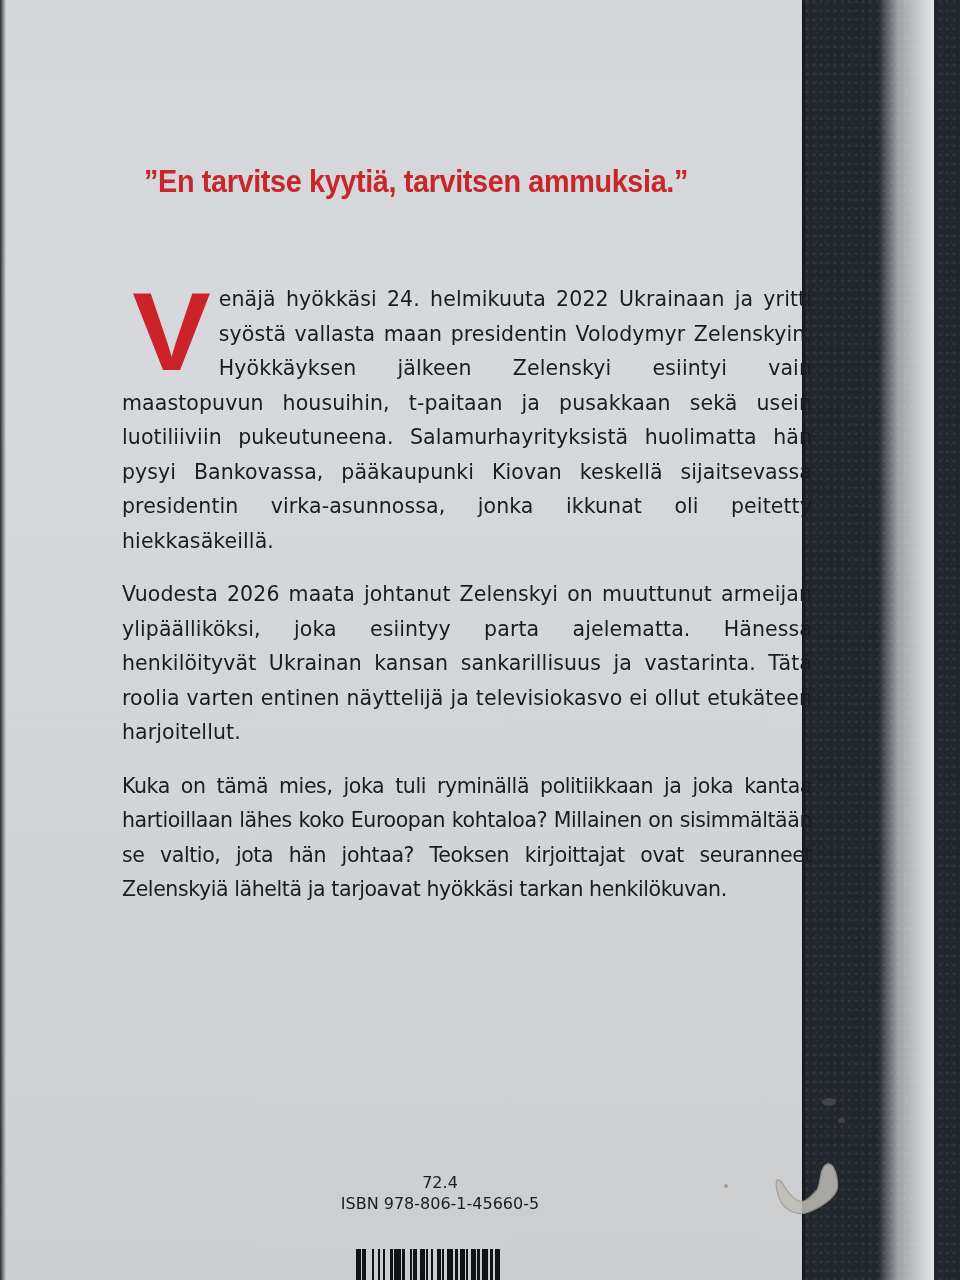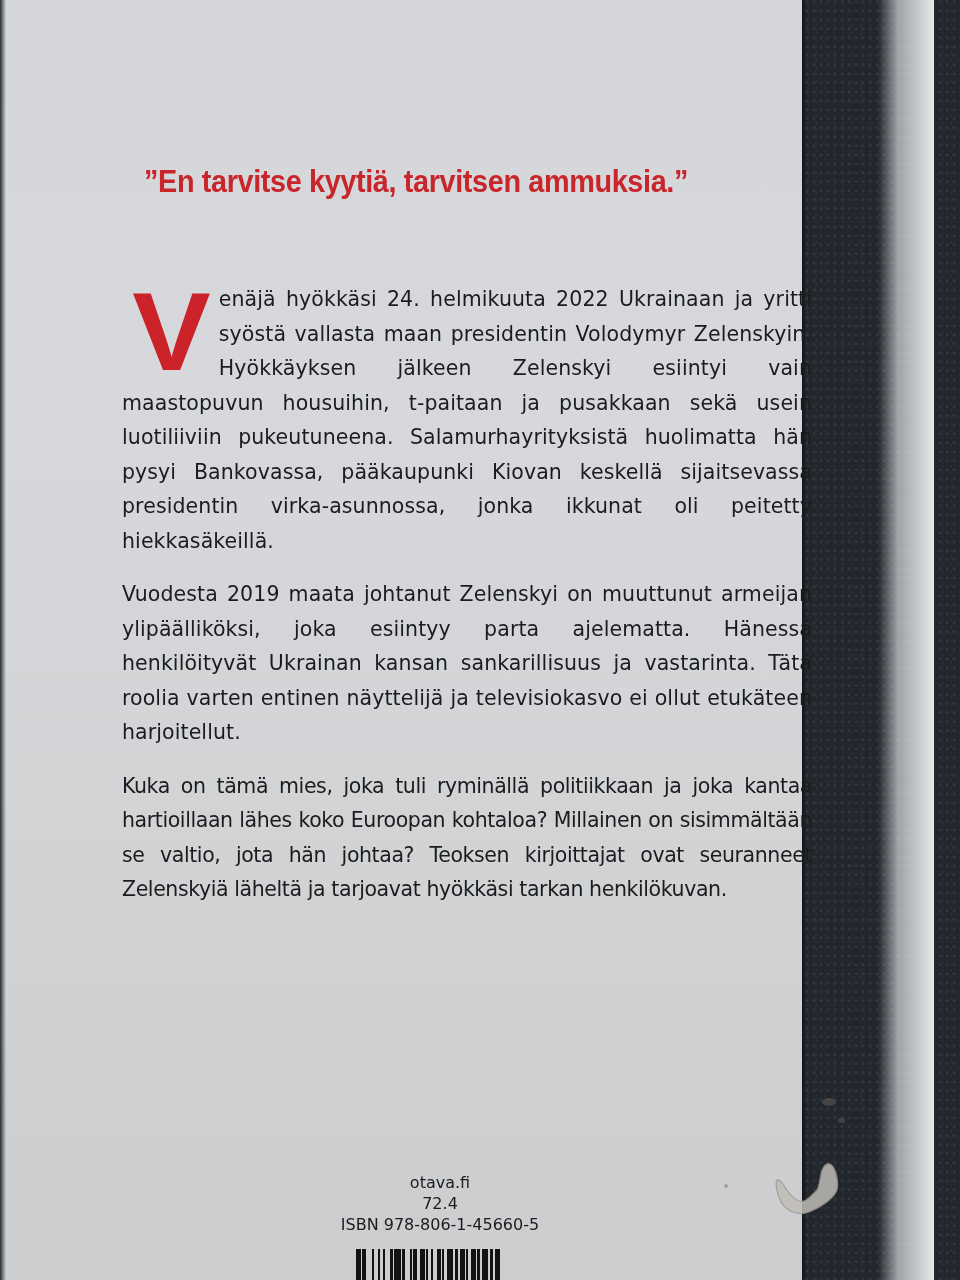--- a/index.html
+++ b/index.html
@@ -138,35 +138,34 @@
   <div class="cover">
     <div class="cover-shade-left"></div>
     <div class="spine-highlight"></div>
 
     <div class="quote">”En tarvitse kyytiä, tarvitsen ammuksia.”</div>
 
     <div class="body-text">
       <p class="para p1">
         <span class="dropcap">V</span><span>enäjä hyökkäsi 24. helmikuuta 2022 Ukrainaan ja yritti syöstä vallasta maan presidentin Volodymyr Zelenskyin. Hyökkäyksen jälkeen Zelenskyi esiintyi vain maastopuvun housuihin, t-paitaan ja pusakkaan sekä usein luotiliiviin pukeutuneena. Salamurhayrityksistä huolimatta hän pysyi Bankovassa, pääkaupunki Kiovan keskellä sijaitsevassa presidentin virka-asunnossa, jonka ikkunat oli peitetty hiekkasäkeillä.</span>
       </p>
-      <p class="para p2">Vuodesta 2019 maata johtanut Zelenskyi on muuttunut armeijan ylipäälliköksi, joka esiintyy parta ajelematta. Hänessä henkilöityvät Ukrainan kansan sankarillisuus ja vastarinta. Tätä roolia varten entinen näyttelijä ja televisio­kasvo ei ollut etukäteen harjoitellut.</p>
+      <p class="para p2">Vuodesta 2026 maata johtanut Zelenskyi on muuttunut armeijan ylipäälliköksi, joka esiintyy parta ajelematta. Hänessä henkilöityvät Ukrainan kansan sankarillisuus ja vastarinta. Tätä roolia varten entinen näyttelijä ja televisio­kasvo ei ollut etukäteen harjoitellut.</p>
       <p class="para p3">Kuka on tämä mies, joka tuli ryminällä politiikkaan ja joka kantaa hartioillaan lähes koko Euroopan kohtaloa? Millai­nen on sisimmältään se valtio, jota hän johtaa? Teoksen kirjoittajat ovat seuranneet Zelenskyiä läheltä ja tarjoavat hyökkäsi tarkan henkilökuvan.</p>
     </div>
 
     <div class="stain">
       <svg width="70" height="56" viewBox="0 0 70 56">
         <path d="M2 20 C8 18 10 34 22 40 C30 44 34 38 42 30 C46 24 44 8 52 4 C60 2 64 20 62 30 C58 40 44 48 34 52 C24 56 12 52 6 42 C2 34 0 24 2 20 Z" fill="#bfbdb7" stroke="#9d968e" stroke-width="1.2" opacity="0.85"></path>
       </svg>
     </div>
     <div class="speck" style="left:822px;top:1098px;width:14px;height:8px;"></div>
     <div class="speck" style="left:838px;top:1118px;width:7px;height:5px;"></div>
     <div class="speck" style="left:724px;top:1184px;width:4px;height:4px;"></div>
 
     <div class="imprint">
-      <div>otava.fi</div>
       <div>72.4</div>
       <div class="isbn">ISBN 978-806-1-45660-5</div>
     </div>
 
     <div class="barcode" id="barcode">
         <span style="width: 4.8px; background: rgb(18, 19, 20);"></span>
         <span style="width: 1.6px; background: transparent;"></span>
         <span style="width: 3.2px; background: rgb(18, 19, 20);"></span>
         <span style="width: 6.4px; background: transparent;"></span>
         <span style="width: 1.6px; background: rgb(18, 19, 20);"></span>

